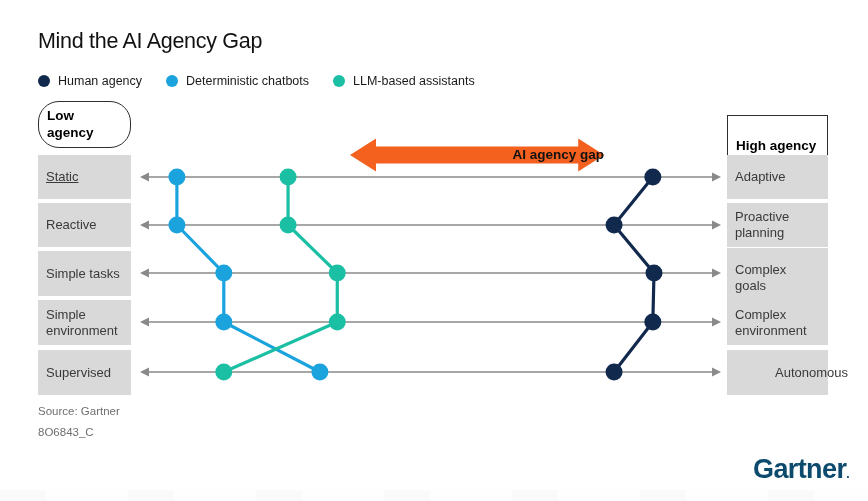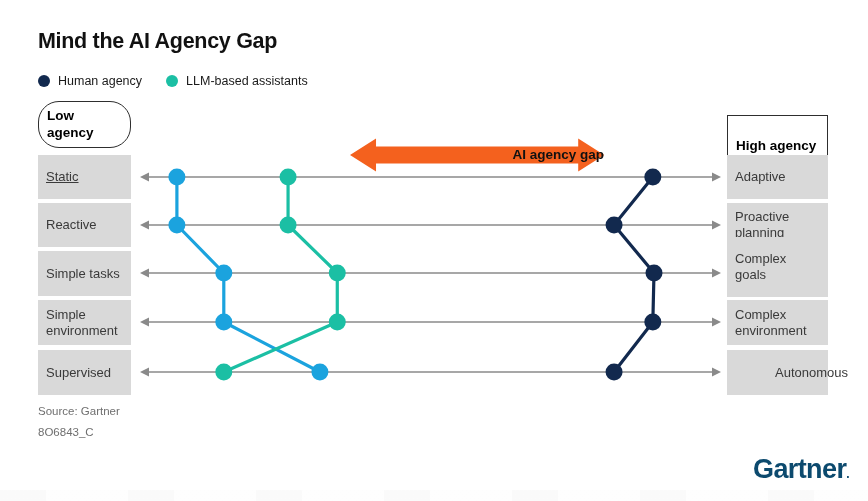--- a/index.html
+++ b/index.html
@@ -1,18 +1,18 @@
 <!DOCTYPE html>
 <html><head>
 <meta charset="utf-8">
 <style>
   html,body{margin:0;padding:0;background:#fff;}
   .stage{position:relative;width:868px;height:501px;background:#ffffff;
          font-family:"Liberation Sans",sans-serif;overflow:hidden;}
-  .title{position:absolute;left:38px;top:29px;font-size:21.5px;font-weight:700;
+  .title{position:absolute;left:38px;top:29px;font-size:21.5px;font-weight:400;
          color:#111;letter-spacing:-0.3px;}
   .legend{position:absolute;left:38px;top:74px;display:flex;align-items:flex-start;gap:24px;}
   .legend-item{display:flex;align-items:center;gap:8px;font-size:12.5px;color:#1a1a1a;}
   .legend-dot{width:12px;height:12px;border-radius:50%;flex:0 0 auto;}
   .colbox{position:absolute;display:flex;align-items:center;box-sizing:border-box;
           padding:0 8px;font-size:13px;color:#3a3a3a;line-height:1.22;}
   .left-col{left:38px;width:93px;}
   .right-col{left:727px;width:101px;}
   .header-box{background:#ffffff;border:1px solid #2e2e2e;font-weight:700;
               color:#000;font-size:13.5px;}
@@ -32,20 +32,24 @@
 <body>
 
 <div class="stage">
 
   <div class="title">Mind the AI Agency Gap</div>
 
   <div class="legend">
     <div class="legend-item">
       <span class="legend-dot" style="background: rgb(18, 41, 78);"></span>
       <span>Human agency</span>
+    </div>
+    <div class="legend-item">
+      <span class="legend-dot" style="background: rgb(27, 163, 222);"></span>
+      <span>Deterministic chatbots</span>
     </div>
     <div class="legend-item">
       <span class="legend-dot" style="background: rgb(27, 191, 164);"></span>
       <span>LLM-based assistants</span>
     </div>
   </div>
 
   <svg class="chart-svg" width="868" height="501" viewBox="0 0 868 501">
       <line x1="148" y1="177" x2="713" y2="177" stroke="#8a8a8a" stroke-width="1.6"></line>
       <polygon points="140,177 149,172.5 149,181.5" fill="#8a8a8a"></polygon>
@@ -86,21 +90,21 @@
   <div class="colbox left-col header-box" style="top:101px;height:47px;border-radius:21px;">Low agency</div>
   <div class="colbox left-col gray-box" style="top:155px;height:44px;text-decoration:underline;">Static</div>
   <div class="colbox left-col gray-box" style="top:203px;height:44px;">Reactive</div>
   <div class="colbox left-col gray-box" style="top:251px;height:45px;">Simple tasks</div>
   <div class="colbox left-col gray-box" style="top:300px;height:45px;">Simple environment</div>
   <div class="colbox left-col gray-box" style="top:350px;height:45px;">Supervised</div>
 
   <div class="colbox right-col header-box" style="top:115px;height:62px;">High agency</div>
   <div class="colbox right-col gray-box" style="top:155px;height:44px;">Adaptive</div>
   <div class="colbox right-col gray-box" style="top:203px;height:44px;">Proactive planning</div>
-  <div class="colbox right-col gray-box" style="top:237px;height:60px;">Complex goals</div>
+  <div class="colbox right-col gray-box" style="top:248px;height:60px;">Complex goals</div>
   <div class="colbox right-col gray-box" style="top:300px;height:45px;">Complex environment</div>
   <div class="colbox right-col gray-box" style="top:350px;height:45px;padding-left:48px;">Autonomous</div>
 
   <div class="gap-label">AI agency gap</div>
 
   <div class="source-line-1">Source: Gartner</div>
   <div class="source-line-2">8O6843_C</div>
 
   <div class="logo"><span>Gartner</span><span class="mark">.</span></div>
 

